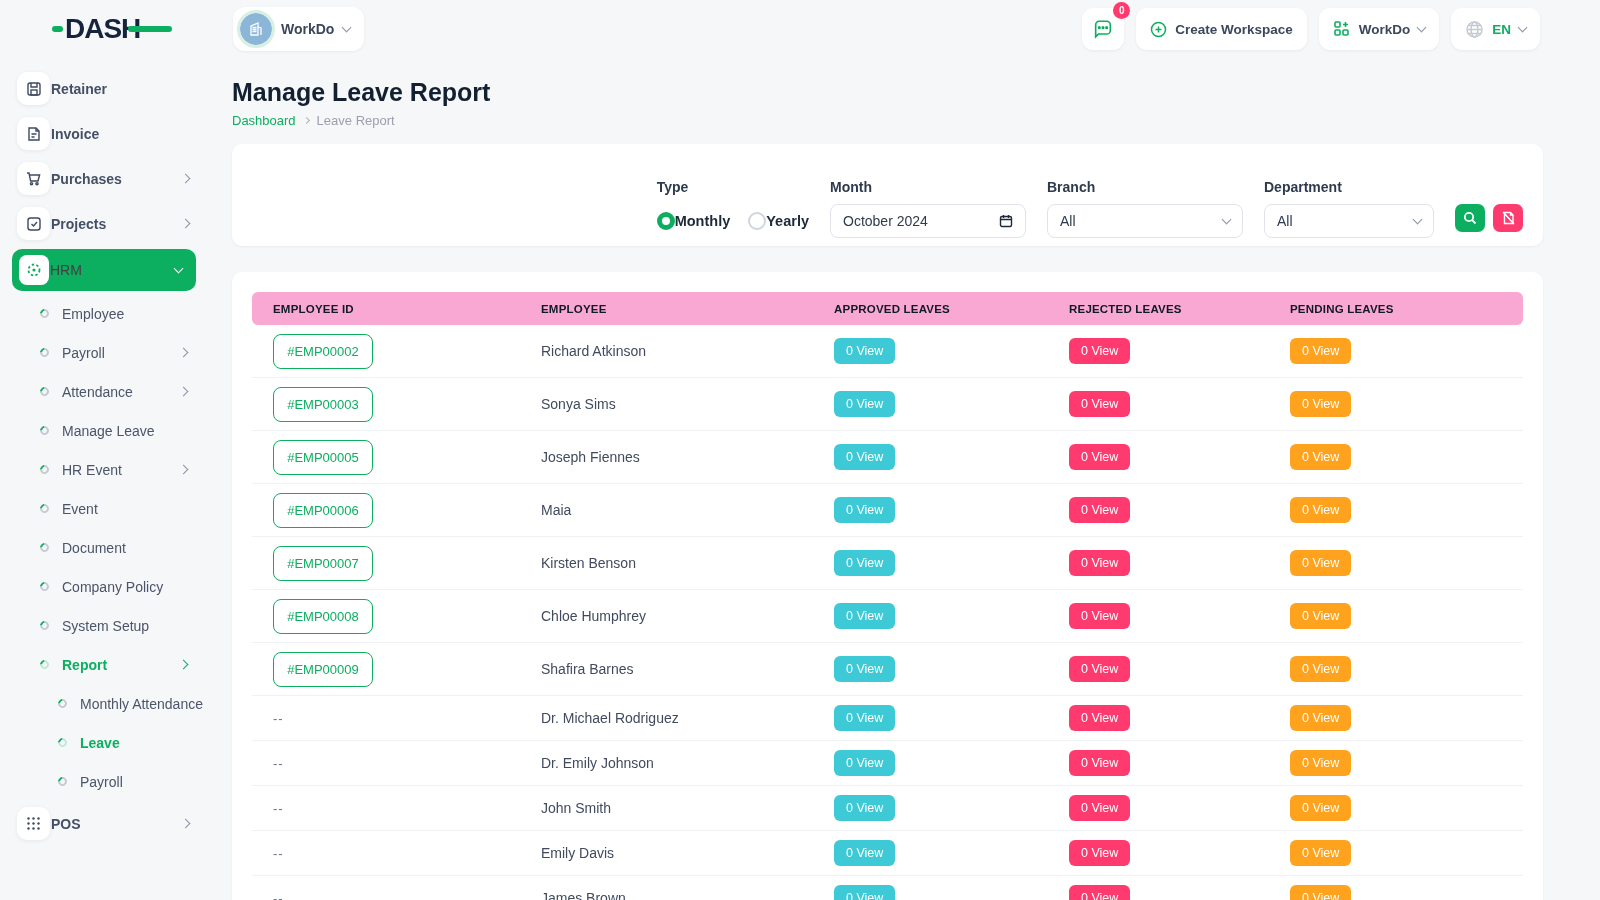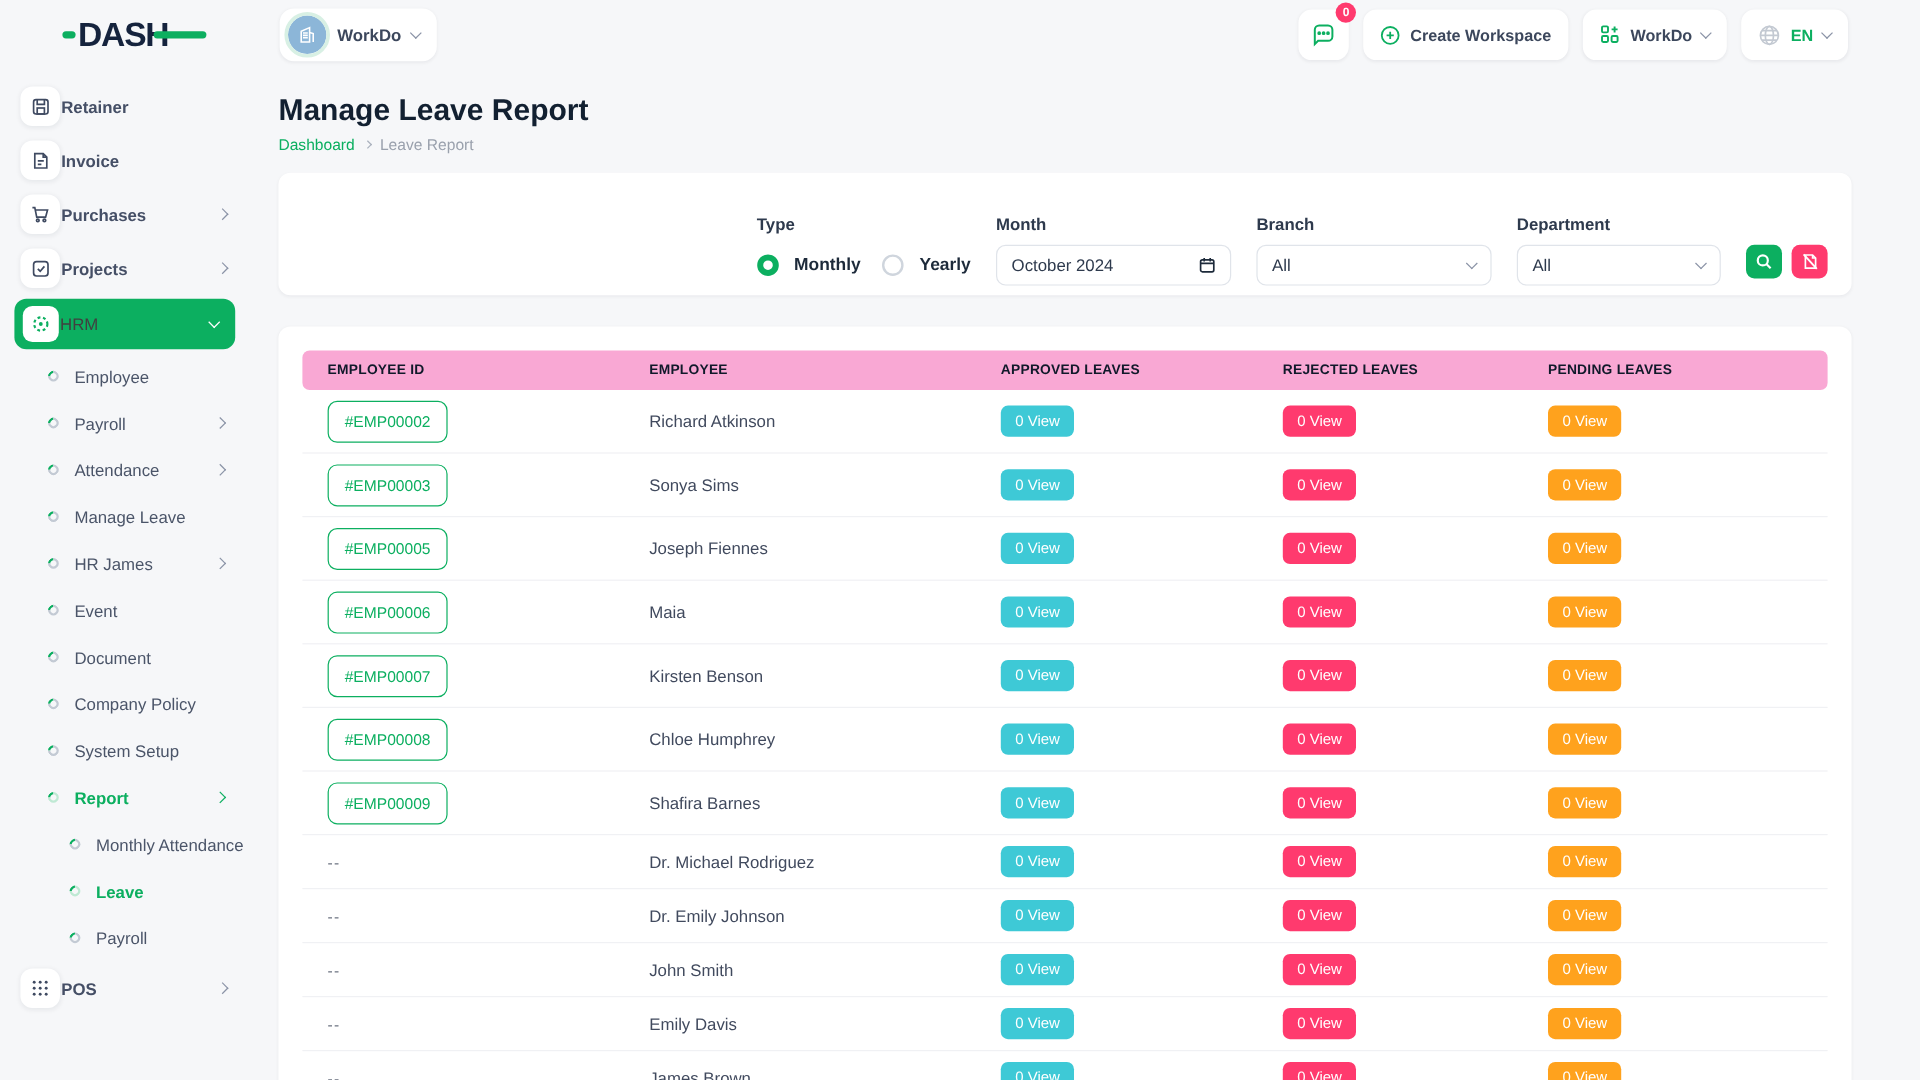--- a/index.html
+++ b/index.html
@@ -65,21 +65,21 @@
   .breadcrumb{ margin-top:6px; font-size:13px; display:flex; align-items:center; gap:8px; }
   .breadcrumb .home{ color:var(--primary); cursor:pointer; }
   .breadcrumb .sep{ width:5px; height:5px; border-right:1.5px solid #aab1bd; border-bottom:1.5px solid #aab1bd; transform:rotate(-45deg);}
   .breadcrumb .current{ color:#9aa1ad; }
 
   .card{ background:#fff; border-radius:10px; box-shadow:0 1px 3px rgba(16,24,40,.05); }
   .filter-card{ margin-top:16px; height:102px; position:relative; }
   .filters{ position:absolute; top:35px; right:20px; display:flex; gap:21px; align-items:flex-start; }
   .fgroup .flabel{ font-size:14px; font-weight:600; color:#2e3a4d; margin-bottom:9px; }
   .radio-row{ display:flex; gap:18px; align-items:center; height:34px; }
-  .radio-opt{ display:flex; align-items:center; gap:13px; cursor:pointer; }
+  .radio-opt{ display:flex; align-items:center; gap:0; cursor:pointer; }
   .radio{ width:18px; height:18px; border-radius:50%; background:#fff; }
   .radio.checked{ border:5px solid var(--primary); }
   .radio.unchecked{ border:2px solid #cfd5dd; }
   .radio-lbl{ font-size:14.5px; font-weight:700; color:#1d2a3a; }
   .control{ height:34px; border:1px solid #e0e4ea; border-radius:8px; background:#fff; display:flex; align-items:center;
     padding:0 12px; font-size:14px; color:#2e3a4d; cursor:pointer; }
   .control .val{ flex:1; }
   .control.month{ width:196px; }
   .control.branch{ width:196px; }
   .control.dept{ width:170px; }
@@ -242,21 +242,21 @@
     <span class="bullet"></span>
     <span class="lbl">Attendance</span>
     <span class="chev right"></span>
   </div>
   <div class="sub-item">
     <span class="bullet"></span>
     <span class="lbl">Manage Leave</span>
   </div>
   <div class="sub-item">
     <span class="bullet"></span>
-    <span class="lbl">HR James</span>
+    <span class="lbl">HR Event</span>
     <span class="chev right"></span>
   </div>
   <div class="sub-item">
     <span class="bullet"></span>
     <span class="lbl">Event</span>
   </div>
   <div class="sub-item">
     <span class="bullet"></span>
     <span class="lbl">Document</span>
   </div>

